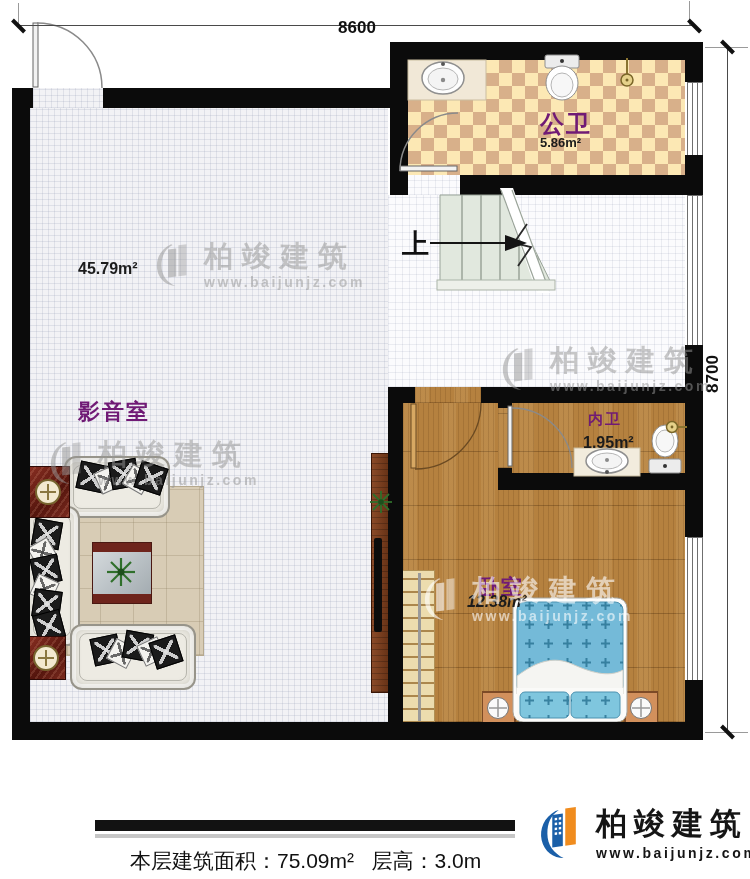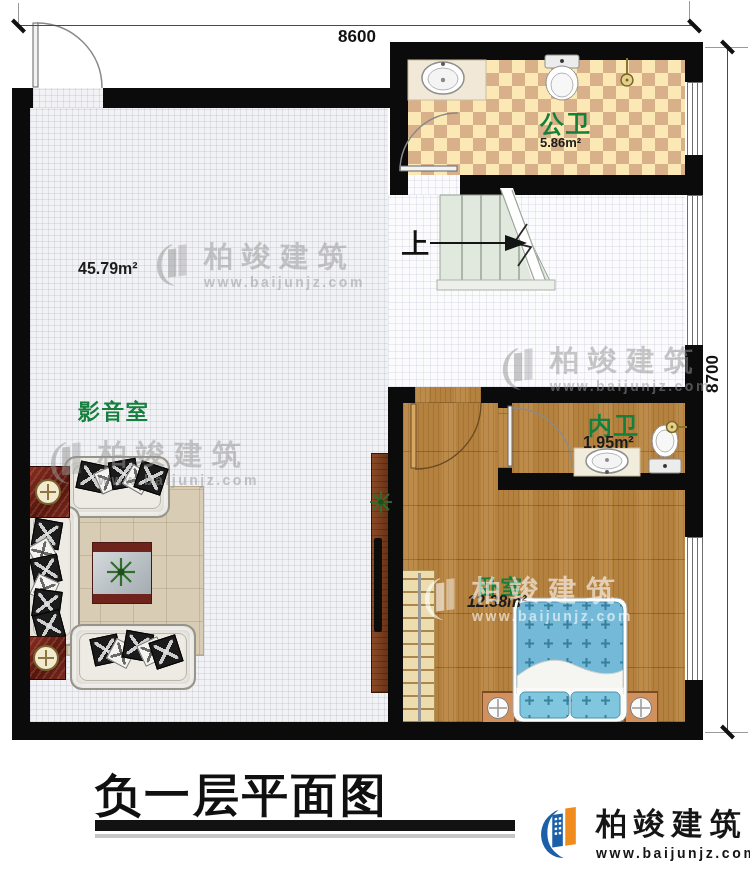--- a/index.html
+++ b/index.html
@@ -54,21 +54,21 @@
                        linear-gradient(135deg,#d8dde0,#9fa8ad);}
   .tvcab{position:absolute;z-index:3;border:1px solid #3a1606;
       background-color:#7a3d1d;
       background-image:repeating-linear-gradient(0deg,rgba(0,0,0,.22) 0 1px,transparent 1px 6px),
                        linear-gradient(90deg,#8a4a28,#5f2d12);}
   .tv{position:absolute;z-index:3;background:#0c0c0c;border-radius:2px;}
   .ladder{position:absolute;z-index:3;background:#ecdcae;border:1px solid #b09055;
       background-image:repeating-linear-gradient(0deg,rgba(160,120,60,.85) 0 2px,transparent 2px 13px);}
   .ladder::after{content:"";position:absolute;left:48%;top:2px;bottom:2px;width:3px;background:#9a9a9a;}
   
-  .room-label{position:absolute;z-index:7;font-weight:bold;color:#15803d;letter-spacing:2px;}
+  .room-label{position:absolute;z-index:7;font-weight:bold;color:#701a75;letter-spacing:2px;}
   .area-label{position:absolute;z-index:7;font-weight:bold;color:#1c1c1c;}
   .up-label{position:absolute;z-index:7;font-weight:bold;color:#111;font-size:27px;}
   
   .dimline{position:absolute;background:#4a4a4a;z-index:8;}
   .extline{position:absolute;background:#9a9a9a;z-index:8;}
   .tick{position:absolute;width:17px;height:4px;background:#111;transform:rotate(45deg);z-index:8;}
   .dimtext{position:absolute;z-index:8;font-weight:bold;font-size:17px;color:#111;text-align:center;}
   
   .wm{position:absolute;z-index:9;display:flex;align-items:center;gap:8px;pointer-events:none;white-space:nowrap;}
   .wm-name{font-size:29px;font-weight:bold;letter-spacing:9px;line-height:1;}
@@ -281,32 +281,32 @@
       <line x1="373" y1="494" x2="389" y2="510"></line>
         <line x1="389" y1="494" x2="373" y2="510"></line>
       <circle cx="381" cy="502" r="2.8" fill="#1e4f1c" stroke="none"></circle>
     </g>
   </svg>
 
   <div class="area-label" style="left:78px;top:260px;font-size:16px;">45.79m²</div>
   <div class="room-label" style="left:78px;top:397px;font-size:22px;">影音室</div>
   <div class="room-label" style="left:540px;top:108px;font-size:24px;">公卫</div>
   <div class="area-label" style="left:540px;top:135px;font-size:13px;">5.86m²</div>
-  <div class="room-label" style="left:588px;top:410px;font-size:24px;text-align:right;">内卫</div>
+  <div class="room-label" style="left:588px;top:410px;font-size:15px;text-align:right;">内卫</div>
   <div class="area-label" style="left:583px;top:434px;font-size:16px;">1.95m²</div>
   <div class="room-label" style="left:478px;top:573px;font-size:21px;">卧室</div>
   <div class="area-label" style="left:467px;top:593px;font-size:16px;font-style:italic;">12.38m²</div>
   <div class="up-label" style="left:402px;top:226px;">上</div>
 
   <div class="dimline" style="left:18px;top:25px;width:676px;height:1px;"></div>
   <div class="extline" style="left:18px;top:3px;width:1px;height:24px;"></div>
   <div class="extline" style="left:689px;top:1px;width:1px;height:24px;"></div>
   <div class="tick" style="left:10px;top:24px;"></div>
   <div class="tick" style="left:686px;top:24px;"></div>
-  <div class="dimtext" style="left:322px;top:27px;width:70px;">8600</div>
+  <div class="dimtext" style="left:322px;top:18px;width:70px;">8600</div>
   <div class="dimline" style="left:727px;top:47px;width:1px;height:686px;"></div>
   <div class="extline" style="left:705px;top:47px;width:43px;height:1px;"></div>
   <div class="extline" style="left:705px;top:732px;width:43px;height:1px;"></div>
   <div class="tick" style="left:719px;top:45px;"></div>
   <div class="tick" style="left:719px;top:730px;"></div>
   <div class="dimtext" style="left:687px;top:364px;width:52px;transform:rotate(-90deg);">8700</div>
 
   <div class="wm wm-grey" style="left:152px;top:238px;">
     <span class="wm-logo">
       <svg width="44" height="52" viewBox="0 0 60 66">
@@ -361,23 +361,26 @@
             <rect x="36" y="12" width="11" height="42" fill="currentColor" opacity="0.75"></rect>
           </g>
         </svg>
     </span>
     <span>
         <div class="wm-name">柏竣建筑</div>
           <div class="wm-url">www.baijunjz.com</div>
       </span>
   </div>
 
-  <div class="plan-title" style="left:95px;top:772px;">负一层平面图</div>
   <div class="rule-thick" style="left:95px;top:820px;width:420px;height:11px;"></div>
   <div class="rule-thin" style="left:95px;top:834px;width:420px;height:4px;"></div>
+  <div class="subtitle" style="left:130px;top:847px;">
+    <span>本层建筑面积：75.09m²</span>&nbsp;&nbsp;
+    <span>层高：3.0m</span>
+  </div>
 
   <div class="brand" style="left:536px;top:799px;">
     <span>
       <svg width="52" height="66" viewBox="0 0 64 72">
         <path d="M24 10 C10 18 4 32 7 46 C10 60 22 68 34 68 C22 62 14 52 14 38 C14 25 18 16 28 9 Z" fill="#1a5fa8"></path>
         <g transform="skewY(-8)">
           <rect x="20" y="18" width="13" height="40" fill="#1a5fa8"></rect>
           <g fill="#ffffff">
             <rect x="23" y="22" width="3" height="3"></rect>
               <rect x="28" y="22" width="3" height="3"></rect>

